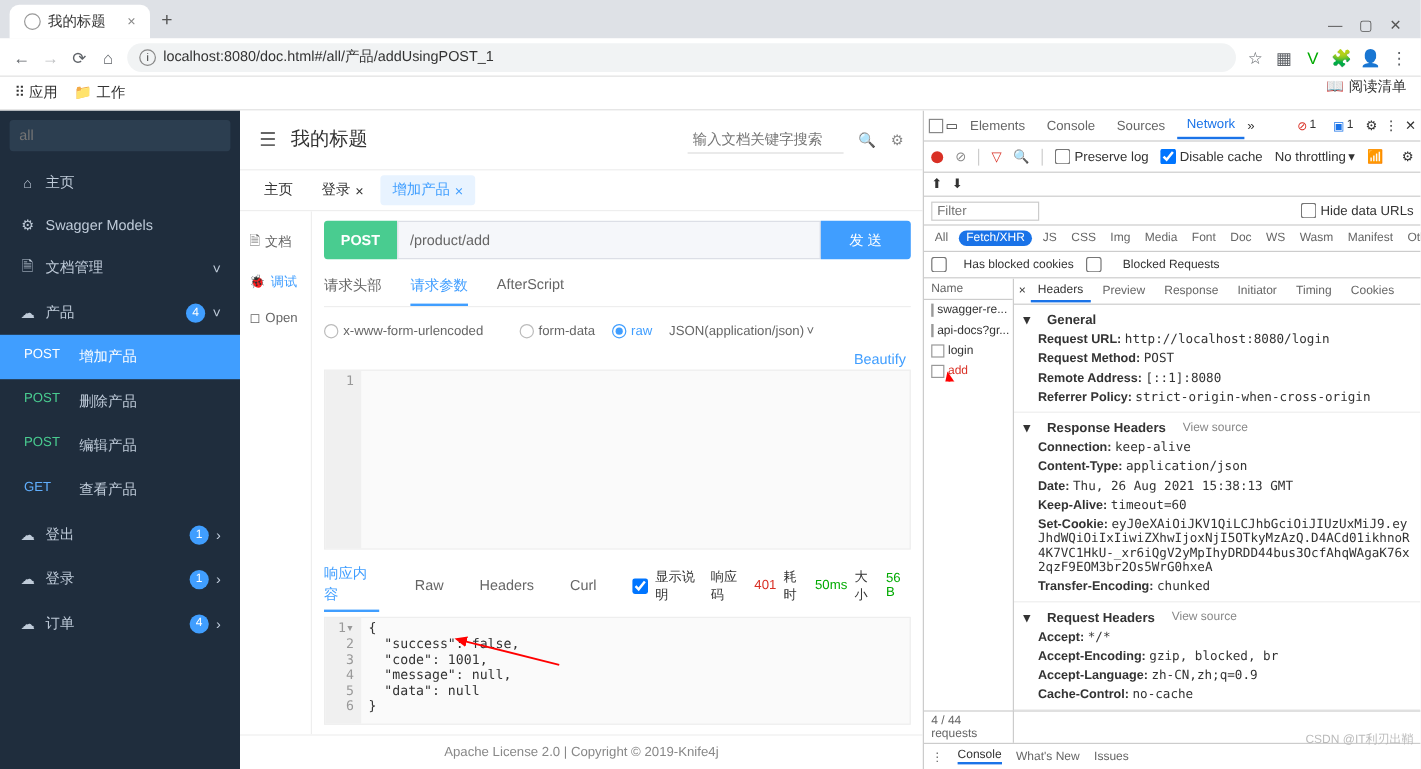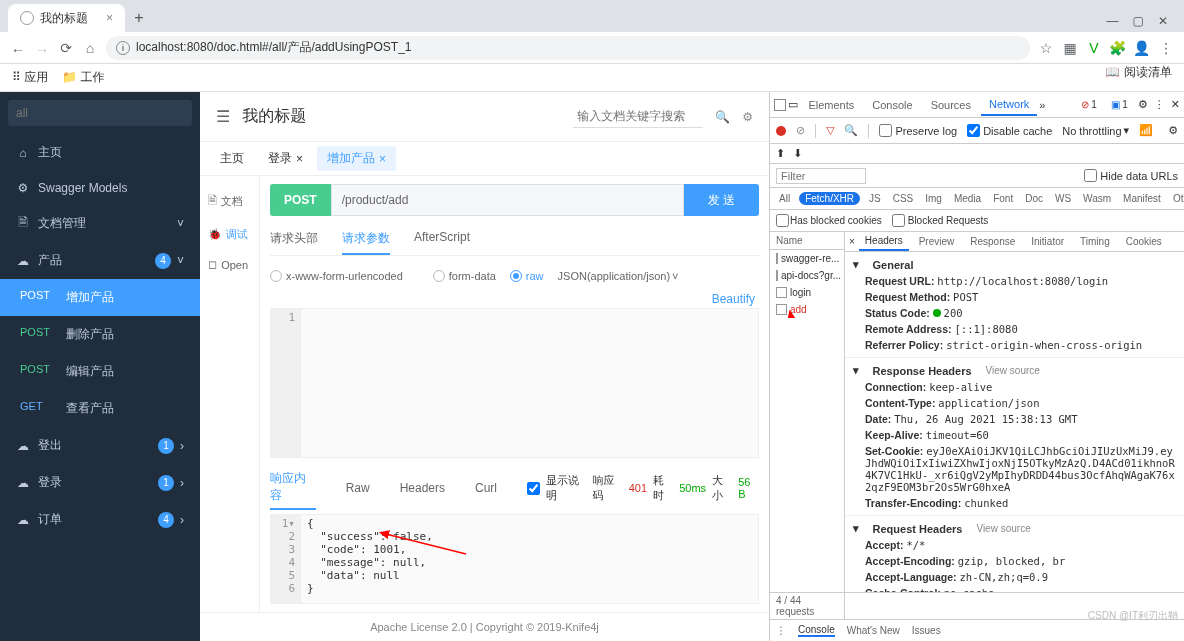--- a/index.html
+++ b/index.html
@@ -408,25 +408,25 @@
           <span>Img</span>
           <span>Media</span>
           <span>Font</span>
           <span>Doc</span>
           <span>WS</span>
           <span>Wasm</span>
           <span>Manifest</span>
           <span>Other</span>
         </div>
       <div class="dt-block">
-        <label style="display:flex;gap:1px;align-items:center;">
+        <label style="display:flex;gap:14px;align-items:center;">
             <input type="checkbox" style="">
             <span>Has blocked cookies</span>
           </label>
-        <label style="display:flex;gap:3px;align-items:center;">
+        <label style="display:flex;gap:18px;align-items:center;">
             <input type="checkbox" style="">
             <span>Blocked Requests</span>
           </label>
       </div>
       <div class="dt-body">
         <div class="dt-list">
           <div class="hdr">Name</div>
           <div class="row">
               <span class="chk"></span>
               <span>swagger-re...</span>
@@ -459,21 +459,20 @@
             <span class="dt-dtab">Preview</span>
             <span class="dt-dtab">Response</span>
             <span class="dt-dtab">Initiator</span>
             <span class="dt-dtab">Timing</span>
             <span class="dt-dtab">Cookies</span>
           </div>
           <div class="dt-sec">
             <div class="sh">▾ <span>General</span></div>
             <div class="dt-kv"><b>Request URL:</b> <span class="v">http://localhost:8080/login</span></div>
             <div class="dt-kv"><b>Request Method:</b> <span class="v">POST</span></div>
-            <div class="dt-kv"><b>Status Code:</b> <span class="dot-g"></span> <span class="v">200</span></div>
             <div class="dt-kv"><b>Remote Address:</b> <span class="v">[::1]:8080</span></div>
             <div class="dt-kv"><b>Referrer Policy:</b> <span class="v">strict-origin-when-cross-origin</span></div>
           </div>
           <div class="dt-sec">
             <div class="sh">▾ <span>Response Headers</span><span class="vs">View source</span></div>
             <div id="rh-list">
                 <div class="dt-kv"><b>Connection:</b> <span class="v">keep-alive</span></div>
                 <div class="dt-kv"><b>Content-Type:</b> <span class="v">application/json</span></div>
                 <div class="dt-kv"><b>Date:</b> <span class="v">Thu, 26 Aug 2021 15:38:13 GMT</span></div>
                 <div class="dt-kv"><b>Keep-Alive:</b> <span class="v">timeout=60</span></div>

